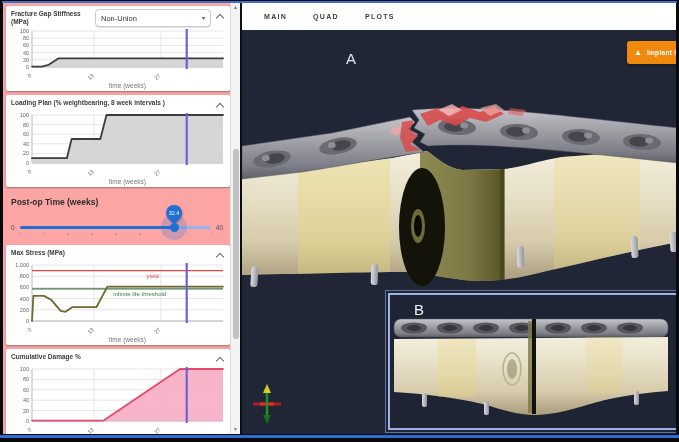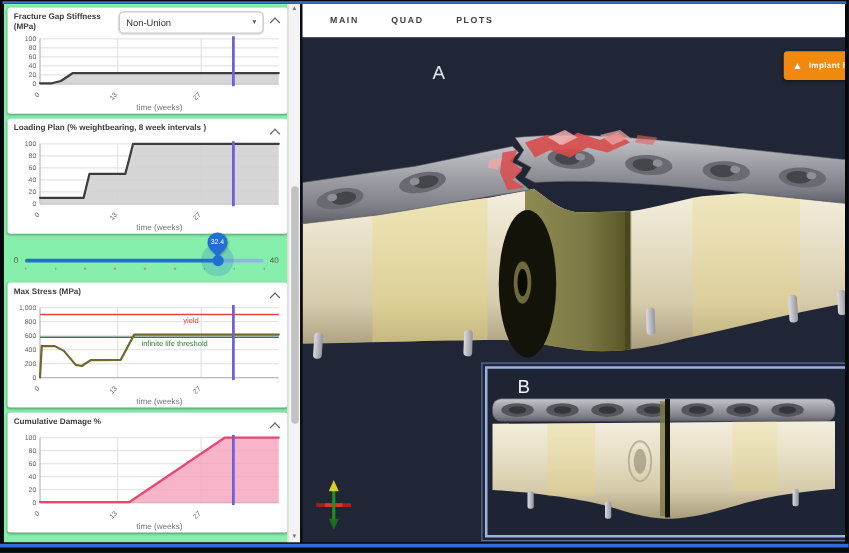--- a/index.html
+++ b/index.html
@@ -3,21 +3,21 @@
 <meta charset="utf-8">
 <style>
   html,body{margin:0;padding:0;}
   body{width:679px;height:442px;position:relative;background:#07080c;overflow:hidden;
        font-family:"Liberation Sans","DejaVu Sans",sans-serif;-webkit-font-smoothing:antialiased;}
   .accent-top{position:absolute;left:2px;right:2px;top:1px;height:2px;background:#3b72cc;z-index:40;}
   .accent-bottom{position:absolute;left:0;right:0;bottom:4px;height:3px;background:#2e6cd6;z-index:40;}
   .frame{position:absolute;left:3px;top:3px;right:3px;bottom:8px;display:flex;overflow:hidden;}
 
   
-  .left-panel{width:237px;background:#86efac;position:relative;overflow:hidden;flex:none;}
+  .left-panel{width:237px;background:#fca5a5;position:relative;overflow:hidden;flex:none;}
   .panel-scroll{position:absolute;left:0;top:0;right:9px;bottom:0;overflow:hidden;}
   .card{background:#fff;margin:3px 1px 4px 3px;border-radius:2px;box-shadow:0 1px 2px rgba(0,0,0,.35);}
   .card-head{display:flex;align-items:flex-start;padding:3px 4px 0 5px;gap:4px;}
   .card-title{flex:1;font-size:6.5px;font-weight:bold;color:#3c3c3c;line-height:1.3;padding-top:1px;}
   .dropdown{width:104px;height:16px;border:1px solid #c9c9ce;border-radius:4px;background:#fff;
             display:flex;align-items:center;justify-content:space-between;padding:0 5px;flex:none;
             box-shadow:0 1px 1px rgba(0,0,0,.12);}
   .dd-value{font-size:7.5px;color:#333;}
   .dd-arrow{font-size:6px;color:#555;line-height:1;}
   .chev{width:11px;height:11px;position:relative;flex:none;margin-top:2px;cursor:pointer;}
@@ -138,20 +138,21 @@
             <line x1="25" x2="25" y1="4" y2="52" stroke="#bbb" stroke-width="1"></line>
             <line x1="25" x2="216" y1="52" y2="52" stroke="#bbb" stroke-width="1"></line>
             <path d="M25.0,47.2L59.9,47.2L64.6,28.0L93.3,28.0L99.5,4.0L216.0,4.0L216,52L25,52Z" fill="#d2d2d2" fill-opacity="0.9" stroke="none"></path>
             <path d="M25.0,47.2L59.9,47.2L64.6,28.0L93.3,28.0L99.5,4.0L216.0,4.0" fill="none" stroke="#3d3d3d" stroke-width="1.8" stroke-linejoin="round" stroke-linecap="round"></path>
             <line x1="179.70999999999998" x2="179.70999999999998" y1="2" y2="54" stroke="#6f5fd8" stroke-width="2.2"></line>
             <text x="120.5" y="73" font-size="6.5" fill="#777" text-anchor="middle">time (weeks)</text>
           </svg>
       </div>
 
       <div class="postop-sec">
+        <div class="postop-title">Post-op Time (weeks)</div>
         <div class="slider-row">
           <span class="slider-end">0</span>
           <div class="slider">
             <div class="slider-track"></div>
             <div class="slider-ticks">
               <i style="left:0%"></i>
                 <i style="left:12.5%"></i>
                 <i style="left:25%"></i>
                 <i style="left:37.5%"></i>
               <i style="left:50%"></i>

